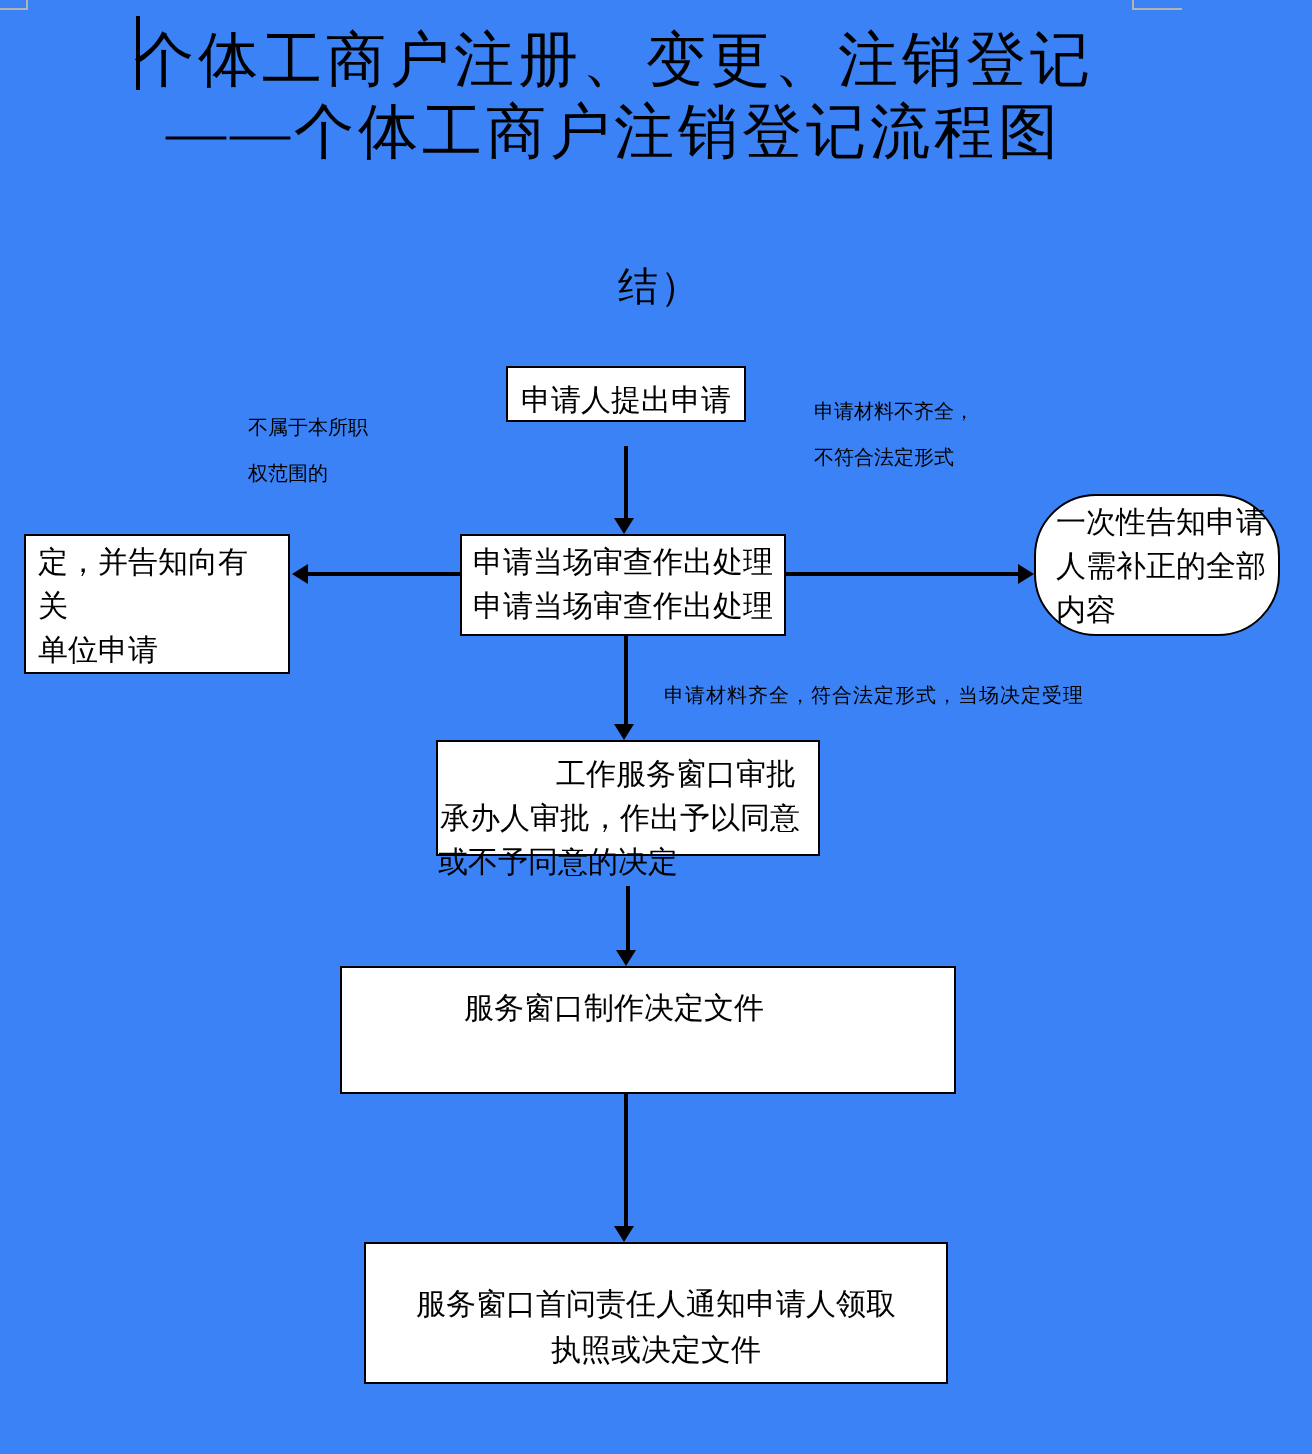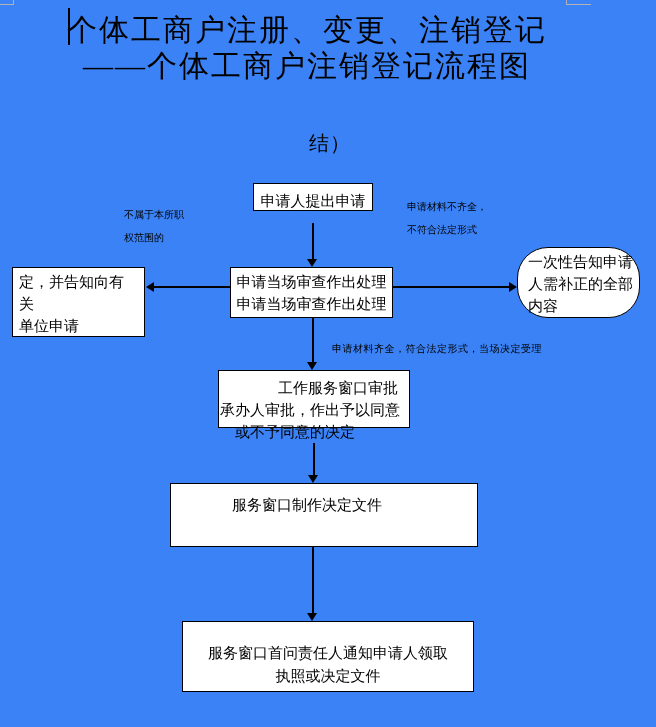--- a/index.html
+++ b/index.html
@@ -21,21 +21,21 @@
   .subtitle-2{left:0;top:130px;width:660px;}
   
   .fbox{border:1.5px solid #000;font-size:15px;line-height:22px;box-sizing:border-box;background:#fff;}
   .box-apply{left:253px;top:183px;width:120px;height:28px;text-align:center;padding-top:6px;}
   .box-review{left:230px;top:267px;width:163px;height:51px;text-align:center;padding-top:3px;}
   .box-reject{left:12px;top:267px;width:133px;height:70px;padding:3px 6px;}
   .box-supplement{left:517px;top:247px;width:123px;height:71px;padding:3px 0 0 10px;border-radius:31px;}
   .box-approve{left:218px;top:370px;width:192px;height:58px;padding-top:6px;}
   .box-approve .l0{margin-left:59px;}
   .box-approve .l1{margin-left:1px;}
-  .box-approve .l2{margin-left:16px;}
+  .box-approve .l2{}
   .box-docmake{left:170px;top:483px;width:308px;height:64px;padding:10px 0 0 61px;}
   .box-deliver{left:182px;top:621px;width:292px;height:71px;text-align:center;padding-top:20px;line-height:23px;}
   
   .flabel{font-size:10px;line-height:23px;white-space:nowrap;}
   .lbl-scope{left:124px;top:203px;}
   .lbl-incomplete{left:407px;top:195px;}
   .lbl-complete{left:332px;top:337px;letter-spacing:0.5px;}
   
   .aline{background:#000;}
   .a1{left:312px;top:223px;width:2px;height:38px;}

